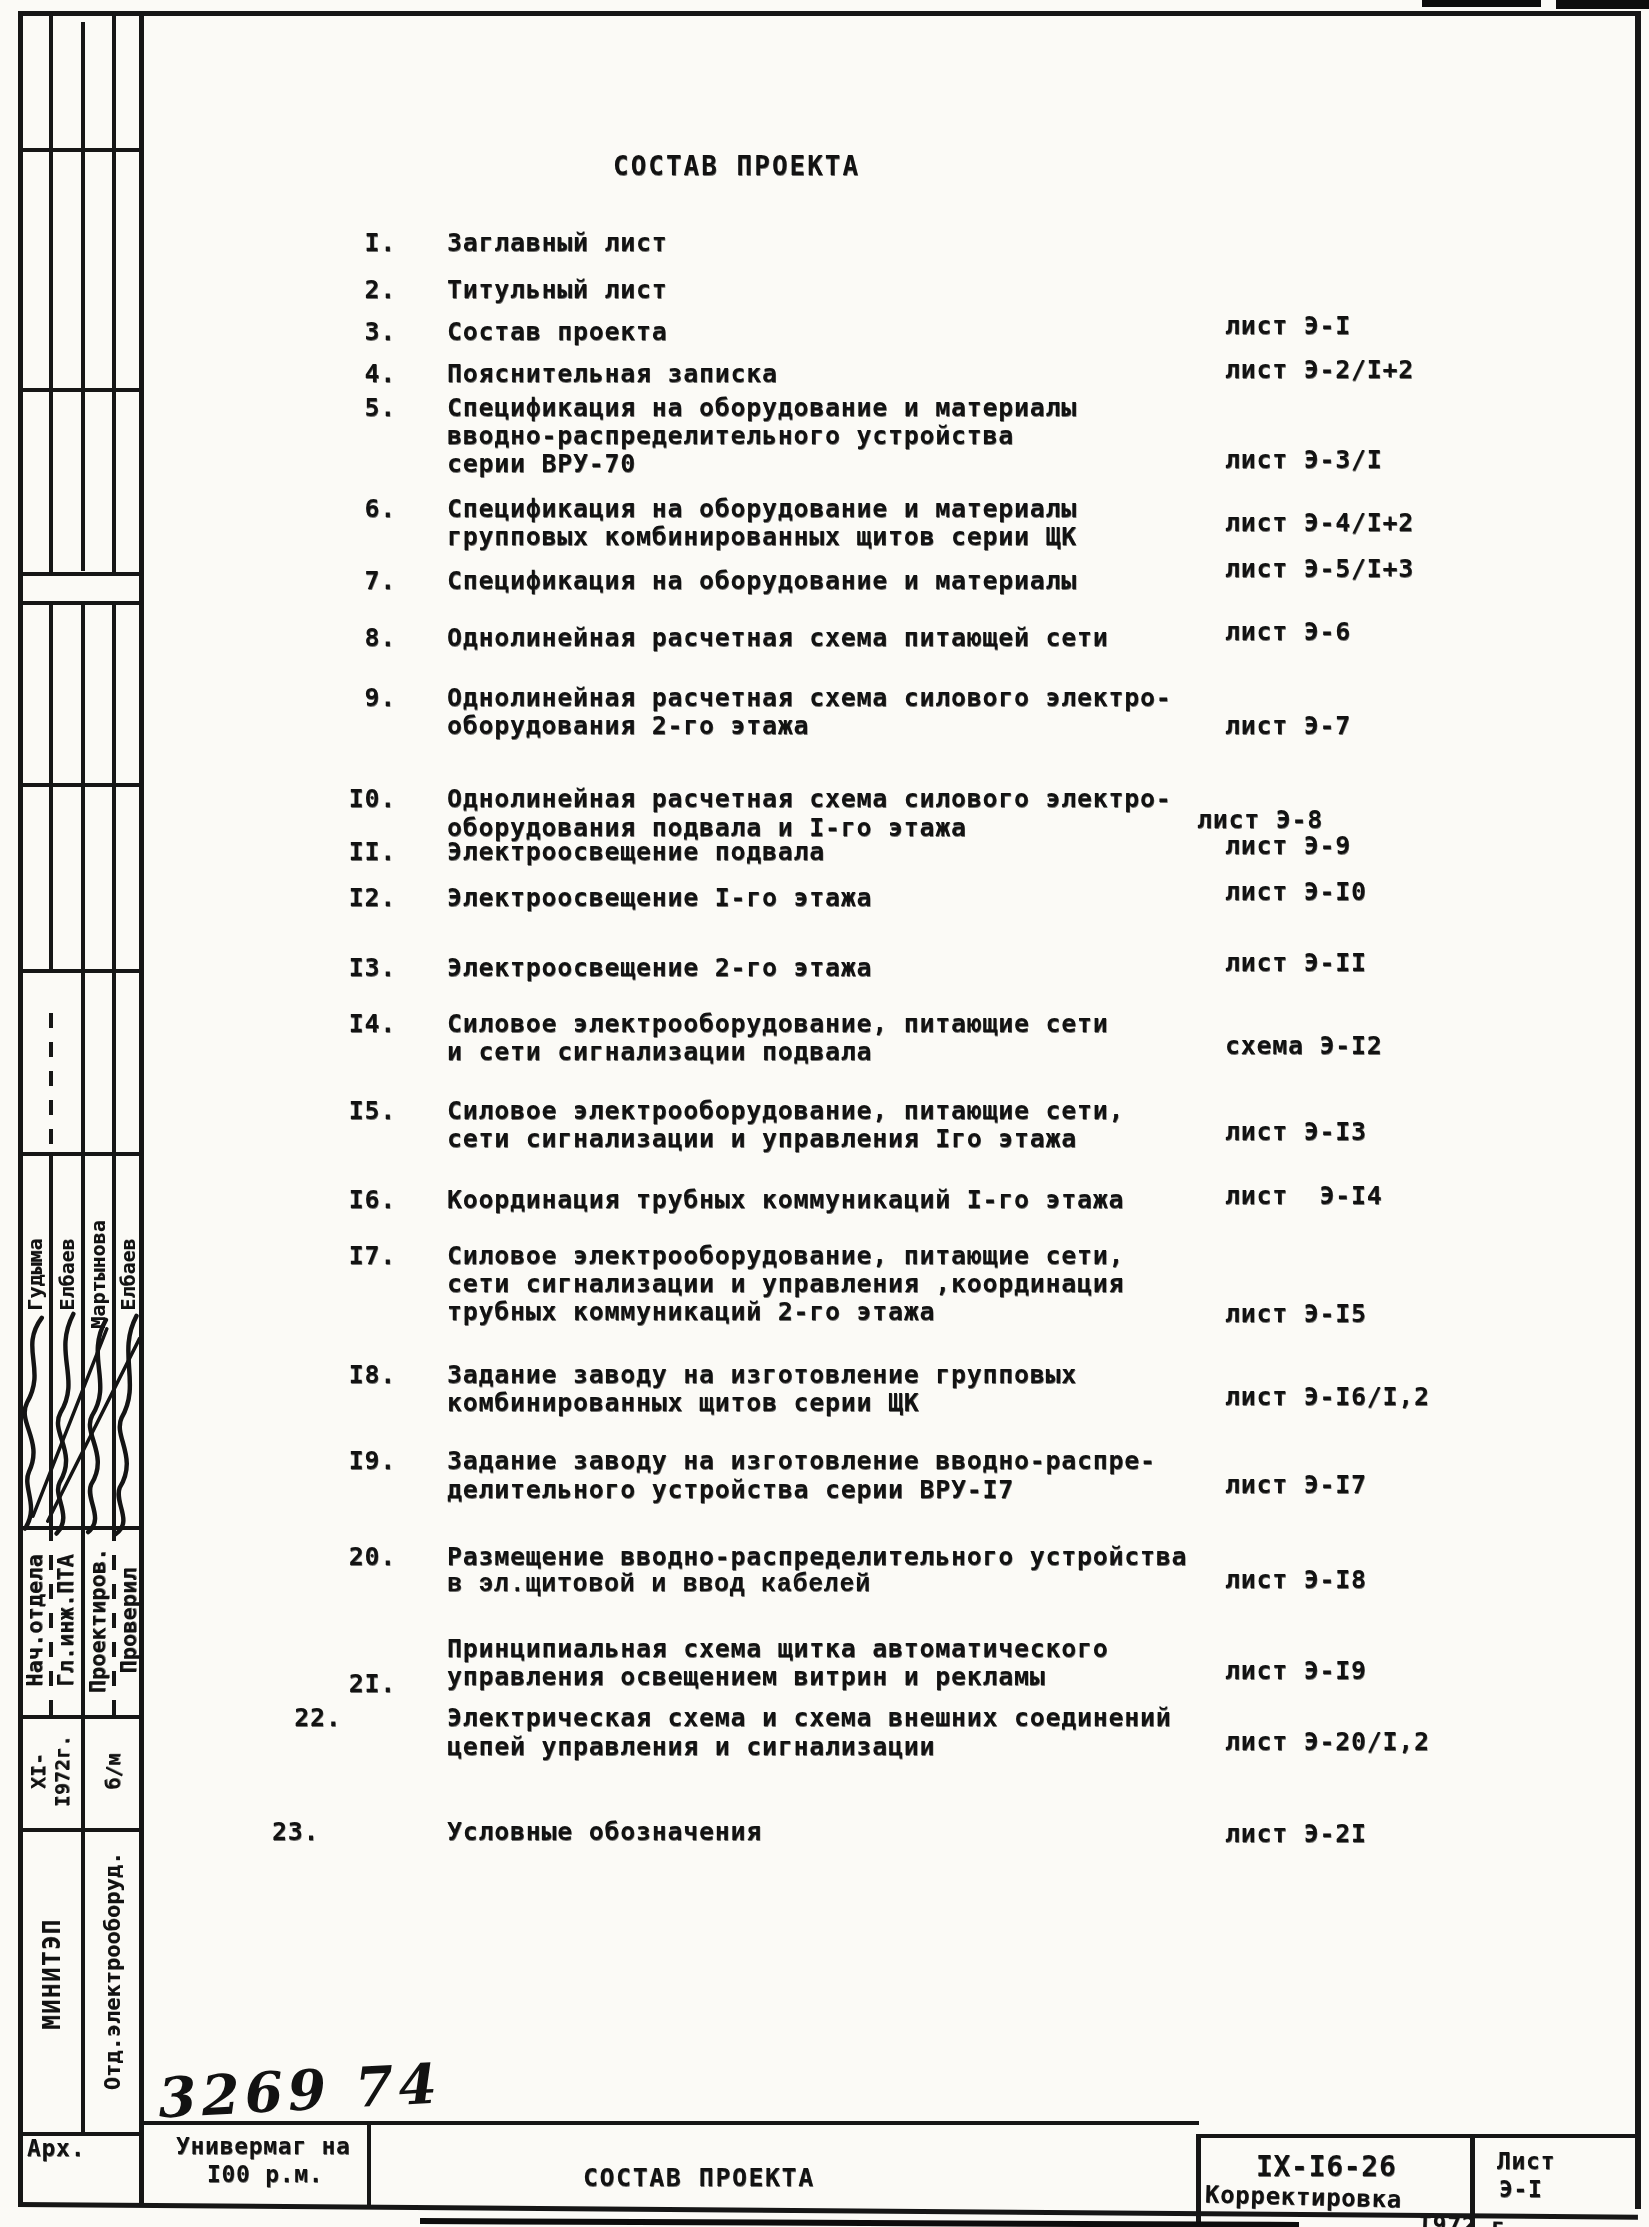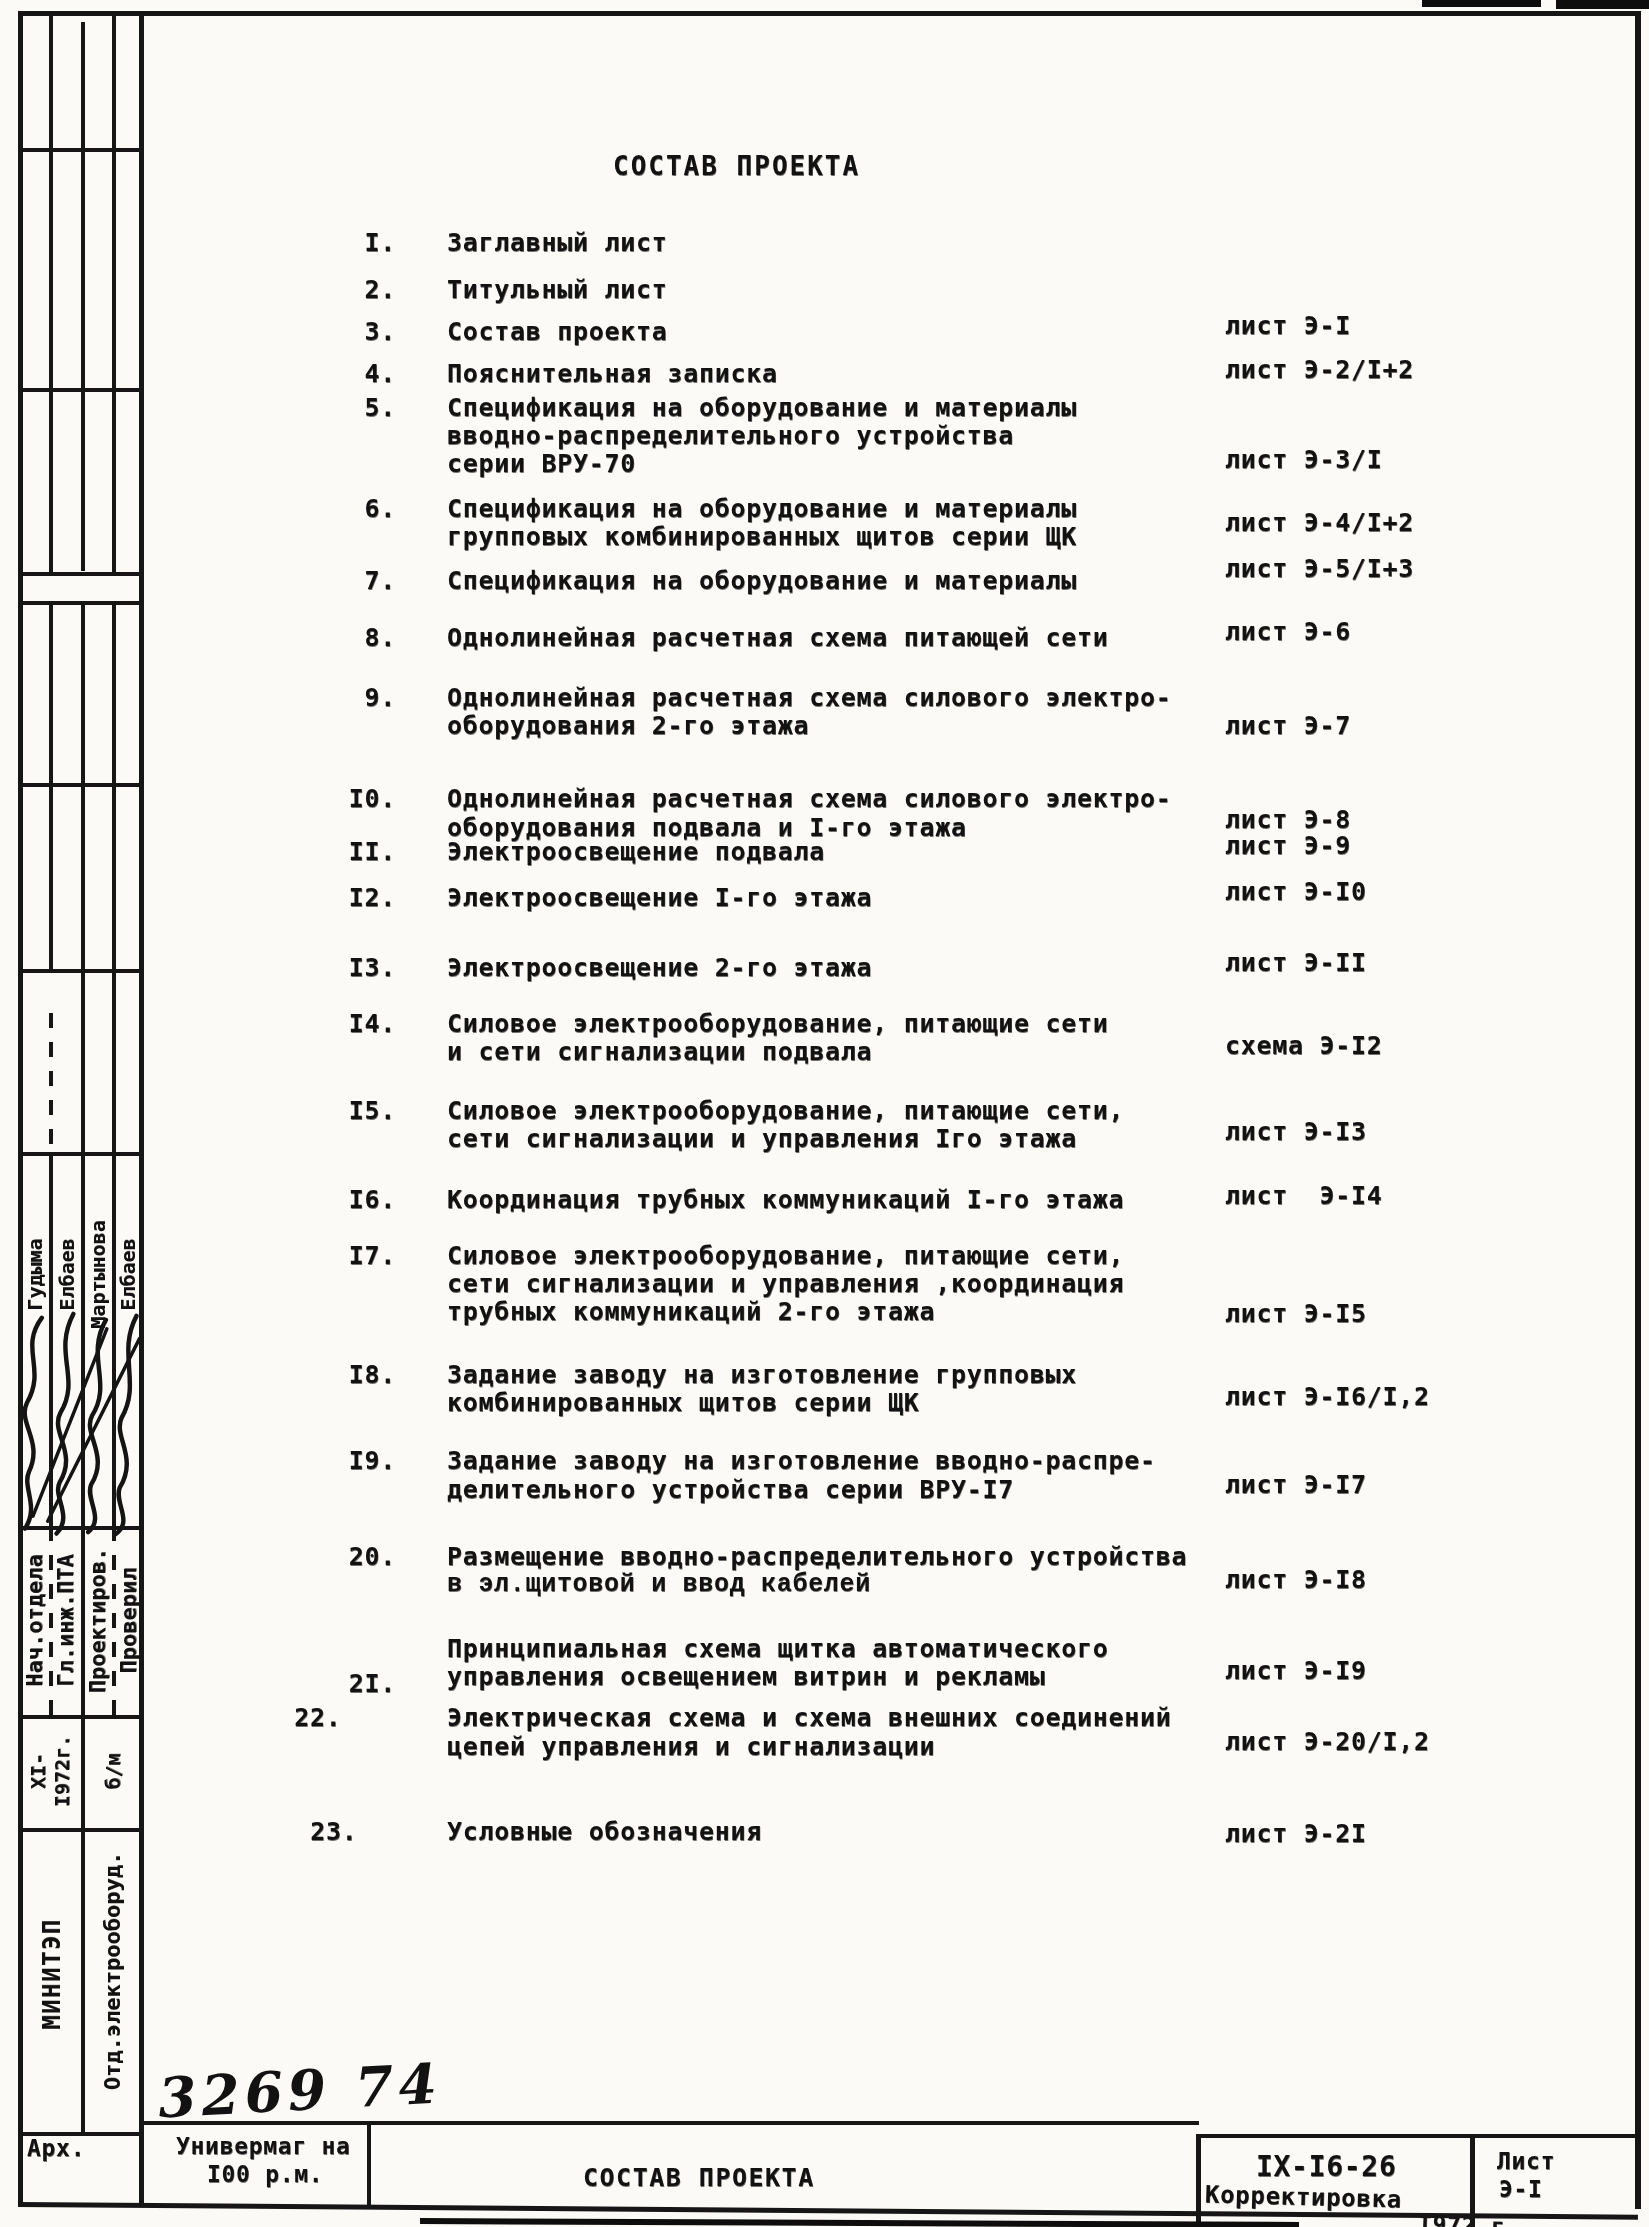--- a/index.html
+++ b/index.html
@@ -54,21 +54,21 @@
       <div class="typed" style="left: 272px; top: 623px; width: 124px; text-align: right;">8.</div>
       <div class="typed" style="left: 447px; top: 623px;">Однолинейная расчетная схема питающей сети</div>
       <div class="typed" style="left: 1225px; top: 617px;">лист Э-6</div>
       <div class="typed" style="left: 272px; top: 683px; width: 124px; text-align: right;">9.</div>
       <div class="typed" style="left: 447px; top: 683px;">Однолинейная расчетная схема силового электро-</div>
       <div class="typed" style="left: 447px; top: 711px;">оборудования 2-го этажа</div>
       <div class="typed" style="left: 1225px; top: 711px;">лист Э-7</div>
       <div class="typed" style="left: 272px; top: 784px; width: 124px; text-align: right;">I0.</div>
       <div class="typed" style="left: 447px; top: 784px;">Однолинейная расчетная схема силового электро-</div>
       <div class="typed" style="left: 447px; top: 813px;">оборудования подвала и I-го этажа</div>
-      <div class="typed" style="left: 1225px; top: 805px;">лист Э-8</div>
+      <div class="typed" style="left: 1197px; top: 805px;">лист Э-8</div>
       <div class="typed" style="left: 272px; top: 837px; width: 124px; text-align: right;">II.</div>
       <div class="typed" style="left: 447px; top: 837px;">Электроосвещение подвала</div>
       <div class="typed" style="left: 1225px; top: 831px;">лист Э-9</div>
       <div class="typed" style="left: 272px; top: 883px; width: 124px; text-align: right;">I2.</div>
       <div class="typed" style="left: 447px; top: 883px;">Электроосвещение I-го этажа</div>
       <div class="typed" style="left: 1225px; top: 877px;">лист Э-I0</div>
       <div class="typed" style="left: 272px; top: 953px; width: 124px; text-align: right;">I3.</div>
       <div class="typed" style="left: 447px; top: 953px;">Электроосвещение 2-го этажа</div>
       <div class="typed" style="left: 1225px; top: 948px;">лист Э-II</div>
       <div class="typed" style="left: 272px; top: 1009px; width: 124px; text-align: right;">I4.</div>
@@ -100,21 +100,21 @@
       <div class="typed" style="left: 447px; top: 1570px; font-family: Liberation Mono, monospace;">в эл.щитовой и ввод кабелей</div>
       <div class="typed" style="left: 1225px; top: 1565px;">лист Э-I8</div>
       <div class="typed" style="left: 272px; top: 1669px; width: 124px; text-align: right;">2I.</div>
       <div class="typed" style="left: 447px; top: 1634px;">Принципиальная схема щитка автоматического</div>
       <div class="typed" style="left: 447px; top: 1662px;">управления освещением витрин и рекламы</div>
       <div class="typed" style="left: 1225px; top: 1656px;">лист Э-I9</div>
       <div class="typed" style="left: 256px; top: 1703px; width: 124px; text-align: center;">22.</div>
       <div class="typed" style="left: 447px; top: 1703px;">Электрическая схема и схема внешних соединений</div>
       <div class="typed" style="left: 447px; top: 1732px;">цепей управления и сигнализации</div>
       <div class="typed" style="left: 1225px; top: 1727px;">лист Э-20/I,2</div>
-      <div class="typed" style="left: 272px; top: 1817px; width: 124px; text-align: center;">23.</div>
+      <div class="typed" style="left: 272px; top: 1817px; width: 124px; text-align: left;">23.</div>
       <div class="typed" style="left: 447px; top: 1817px;">Условные обозначения</div>
       <div class="typed" style="left: 1225px; top: 1819px;">лист Э-2I</div>
     </div>
 
   <div id="stamp">
       <div class="rot" style="left: -40px; top: 1262px; width: 148px; height: 25px; font-size: 20px;">Гудыма</div>
       <div class="rot" style="left: -8.4px; top: 1262px; width: 148px; height: 25px; font-size: 20px;">Елбаев</div>
       <div class="rot" style="left: 23px; top: 1262px; width: 148px; height: 25px; font-size: 20px;">Мартынова</div>
       <div class="rot" style="left: 53px; top: 1262px; width: 148px; height: 25px; font-size: 20px;">Елбаев</div>
       <div class="rot" style="left: -57px; top: 1608px; width: 183px; height: 25px; font-size: 22px;">Нач.отдела</div>

